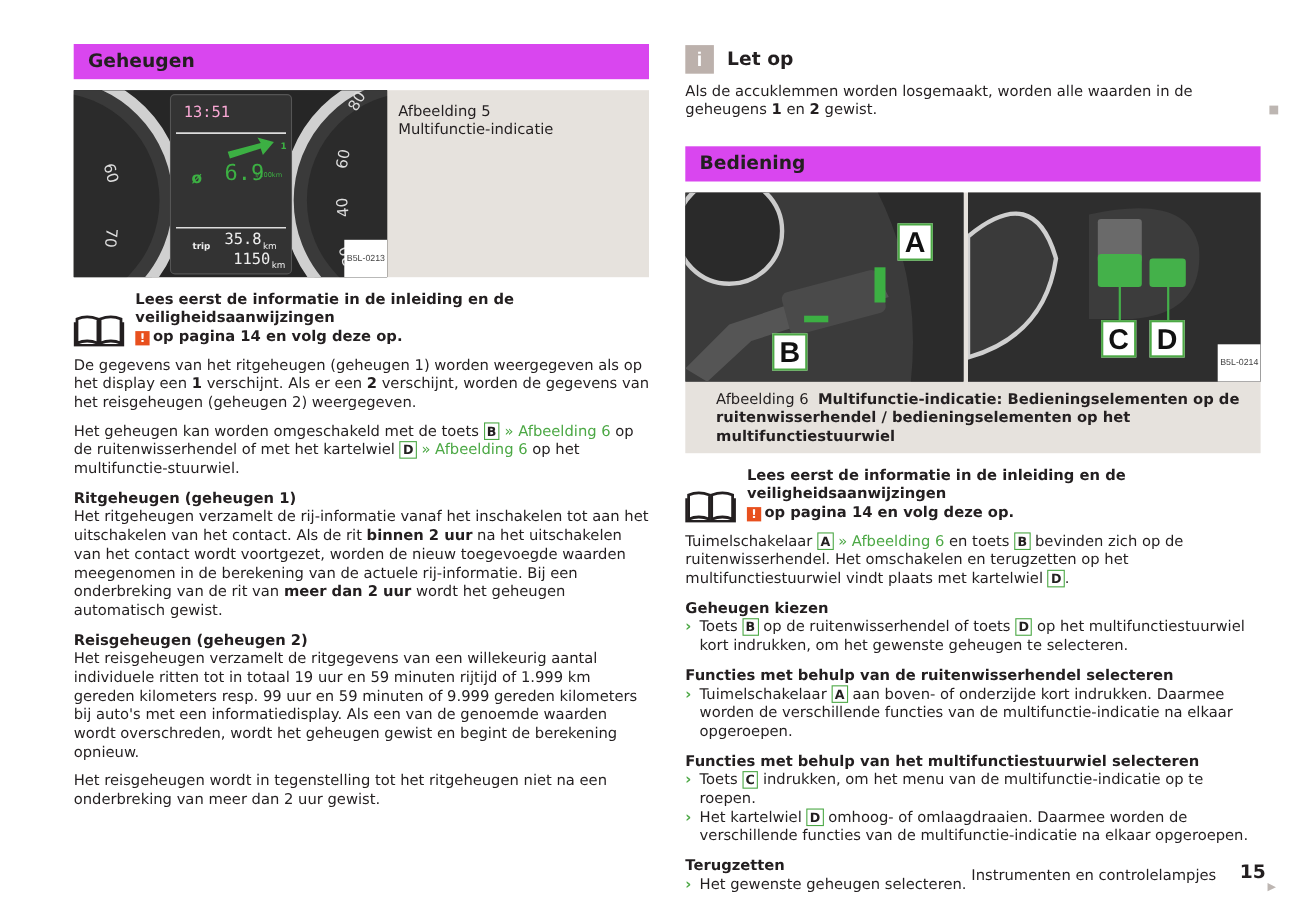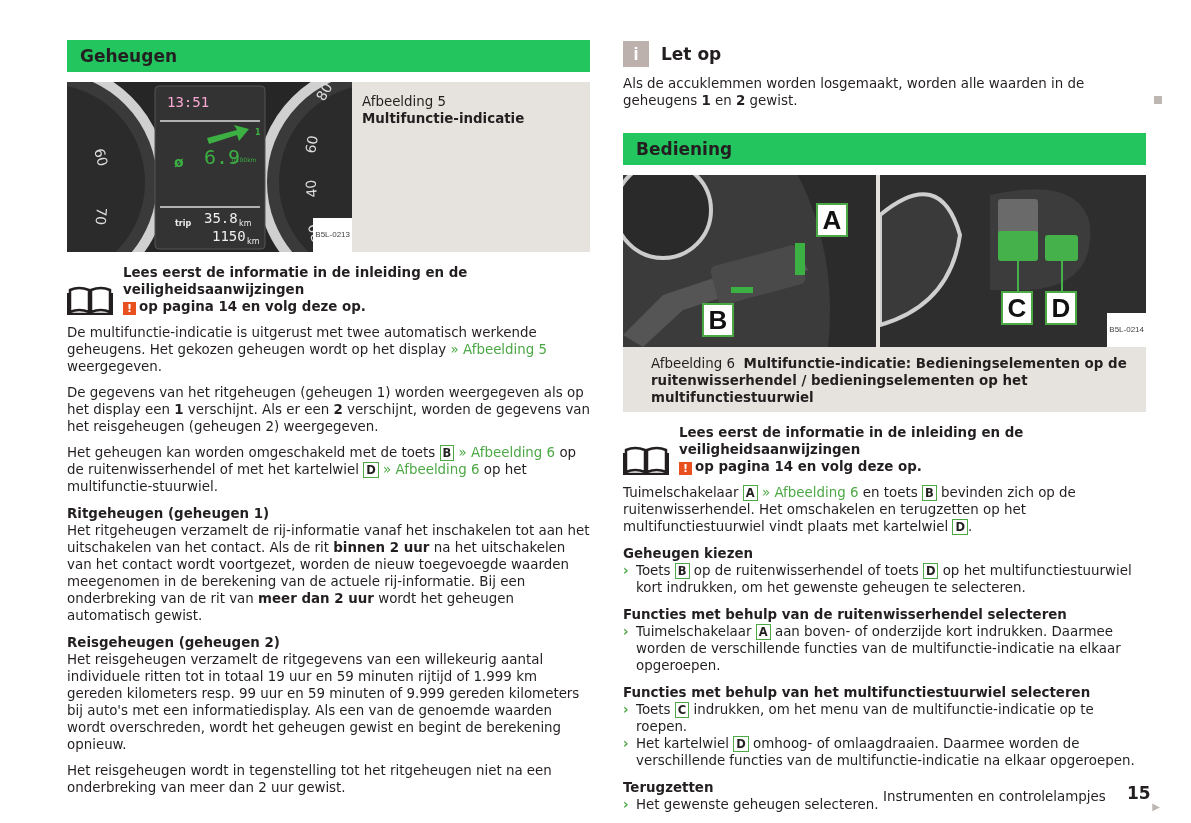--- a/index.html
+++ b/index.html
@@ -1,25 +1,25 @@
 <!DOCTYPE html>
 <html><head>
 <meta charset="utf-8">
 <style>
   * { box-sizing: border-box; margin: 0; padding: 0; }
   html, body { width: 1191px; height: 823px; background: #ffffff; overflow: hidden; }
   body { position: relative; font-family: "DejaVu Sans", sans-serif; color: #231f20; font-size: 13.4px; line-height: 17px; }
   .col { position: absolute; top: 40px; }
   .col-left { left: 67px; width: 523px; }
   .col-right { left: 623px; width: 523px; }
-  .section-head { background: #22c55e; height: 32px; padding: 0 13px; display: flex; align-items: center; font-size: 17px; font-weight: bold; color: #231f20; }
+  .section-head { background: #d946ef; height: 32px; padding: 0 13px; display: flex; align-items: center; font-size: 17px; font-weight: bold; color: #231f20; }
   .fig-row { display: flex; margin-top: 10px; height: 170px; background: #e6e2dd; }
   .fig-photo { width: 285px; height: 170px; position: relative; background: #1e1e1e; overflow: hidden; }
   .fig-caption-side { padding: 11px 10px; font-size: 13.4px; line-height: 17px; }
-  .fig-caption-side .cap-title { font-weight: bold; }
+  .fig-caption-side .cap-title { font-weight: normal; }
   .fig-code { position: absolute; right: 0; bottom: 0; background: #fff; color: #444; font-size: 8px; line-height: 10px; padding: 12px 2px; font-family: "Liberation Sans", sans-serif; }
   .warn-box { display: flex; align-items: flex-end; margin-top: 12px; }
   .book-icon { width: 46px; height: 30px; margin-right: 10px; flex-shrink: 0; }
   .warn-text { font-weight: bold; font-size: 13.4px; line-height: 17px; }
   .excl { display: inline-block; width: 13px; height: 13px; background: #e8501e; color: #fff; font-size: 11px; line-height: 13px; text-align: center; font-weight: bold; vertical-align: -1px; margin-right: 3px; }
   p.para { margin-top: 9px; }
   .link { color: #4ca845; }
   .key { display: inline-block; border: 1px solid #4ca845; padding: 0 2px; font-weight: bold; font-size: 11.5px; line-height: 14px; height: 16px; min-width: 14px; text-align: center; vertical-align: 0px; }
   .subhead { font-weight: bold; margin-top: 10px; }
   .bullet { display: flex; }
@@ -88,23 +88,20 @@
       <path d="M3 5 Q12 1 22 5 L22 27 Q12 23 3 27 Z" fill="none" stroke="#231f20" stroke-width="2.5"></path>
       <path d="M24 5 Q34 1 43 5 L43 27 Q34 23 24 27 Z" fill="none" stroke="#231f20" stroke-width="2.5"></path>
       <path d="M1 8 L1 29 L45 29 L45 8" fill="none" stroke="#231f20" stroke-width="2.5"></path>
     </svg>
     <div class="warn-text">
       <span>Lees eerst de informatie in de inleiding en de veiligheidsaanwijzingen</span><br>
       <span class="excl">!</span><span>op pagina 14 en volg deze op.</span>
     </div>
   </div>
 
-  <p class="para">
-    <span>De multifunctie-indicatie is uitgerust met twee automatisch werkende geheugens. Het gekozen geheugen wordt op het display </span><span class="link">» Afbeelding 5</span><span> weergegeven.</span>
-  </p>
 
   <p class="para">
     <span>De gegevens van het ritgeheugen (geheugen 1) worden weergegeven als op het display een </span><b>1</b><span> verschijnt. Als er een </span><b>2</b><span> verschijnt, worden de gegevens van het reisgeheugen (geheugen 2) weergegeven.</span>
   </p>
 
   <p class="para">
     <span>Het geheugen kan worden omgeschakeld met de toets </span><span class="key">B</span> <span class="link">» Afbeelding 6</span><span> op de ruitenwisserhendel of met het kartelwiel </span><span class="key">D</span> <span class="link">» Afbeelding 6</span><span> op het multifunctie-stuurwiel.</span>
   </p>
 
   <div class="subhead">Ritgeheugen (geheugen 1)</div>

